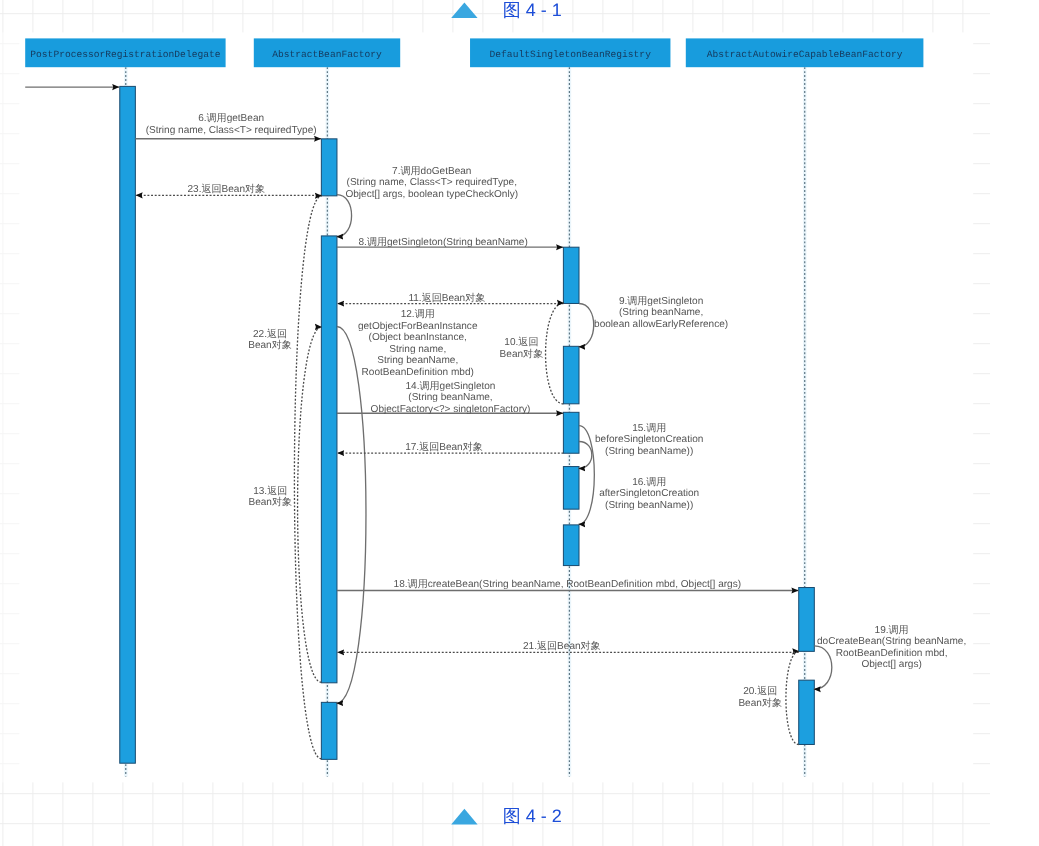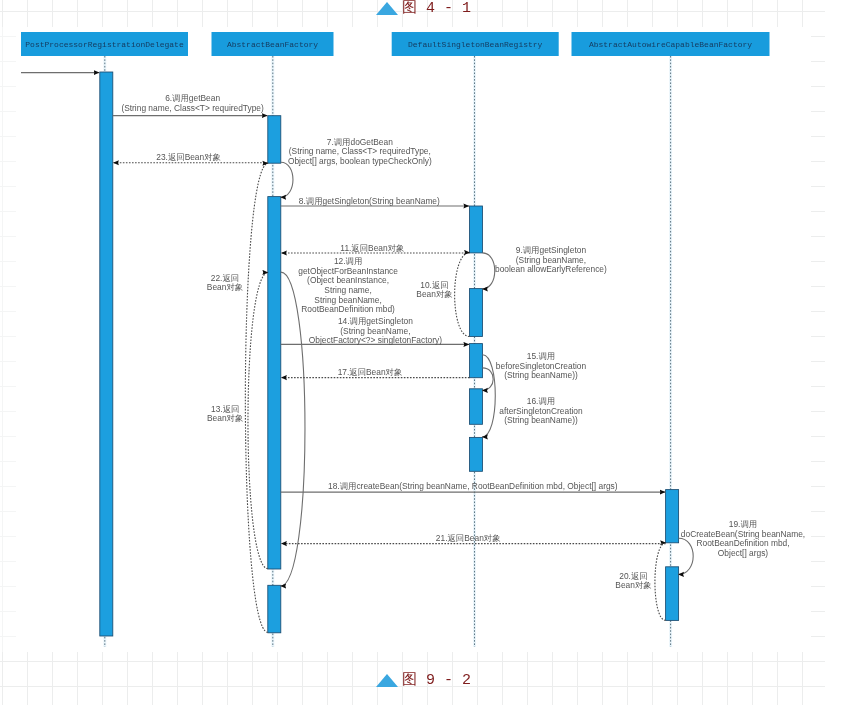--- a/index.html
+++ b/index.html
@@ -17,22 +17,22 @@
   #diag{position:absolute;left:0;top:0;}
   .ll{stroke:#5d7683;stroke-width:1;stroke-dasharray:1.6 1.7;}
   .llglow{stroke:#eaf5fb;stroke-width:3;}
   .hdr{fill:#189CDD;stroke:none;}
   .hdrtxt{font-family:"Liberation Mono","DejaVu Sans Mono",monospace;font-size:8.0px;
           fill:#153a5e;letter-spacing:0px;}
   .act{fill:#1C9FDF;stroke:#1a4c71;stroke-width:0.85;}
   .msg{stroke:#6e6e6e;stroke-width:1.1;fill:none;}
   .dash{stroke-dasharray:1.6 1.45;stroke:#4a4a4a;}
   .lbl{font-family:"Liberation Sans","DejaVu Sans",sans-serif;font-size:8.4px;fill:#555;}
-  .capt{position:absolute;display:flex;align-items:flex-end;gap:4px;
-        font-family:Liberation Mono, monospace;font-size:15px;color:#7f1d1d;
+  .capt{position:absolute;display:flex;align-items:flex-end;gap:21px;
+        font-family:Liberation Sans, sans-serif;font-size:15px;color:#1d4ed8;
         line-height:1;white-space:nowrap;}
   .tri{width:0;height:0;border-left:11px solid transparent;border-right:11px solid transparent;
        border-bottom:13px solid #3aa7e0;margin-bottom:1px;}
 </style>
 </head>
 <body>
 
 <div id="page">
   <div id="grid"></div>
   <div class="cover" style="left:16px;top:27px;width:795px;height:625px;"></div>
@@ -184,15 +184,15 @@
 <text class="lbl" x="225.0" y="290.1" text-anchor="middle">Bean对象</text>
 </g>
 </g>
   </svg>
   <div class="capt" style="left:376px;top:1px;">
     <span class="tri"></span>
     <span>图 4 - 1</span>
   </div>
   <div class="capt" style="left:376px;top:673px;">
     <span class="tri"></span>
-    <span>图 9 - 2</span>
+    <span>图 4 - 2</span>
   </div>
 </div>
 
 </body></html>

